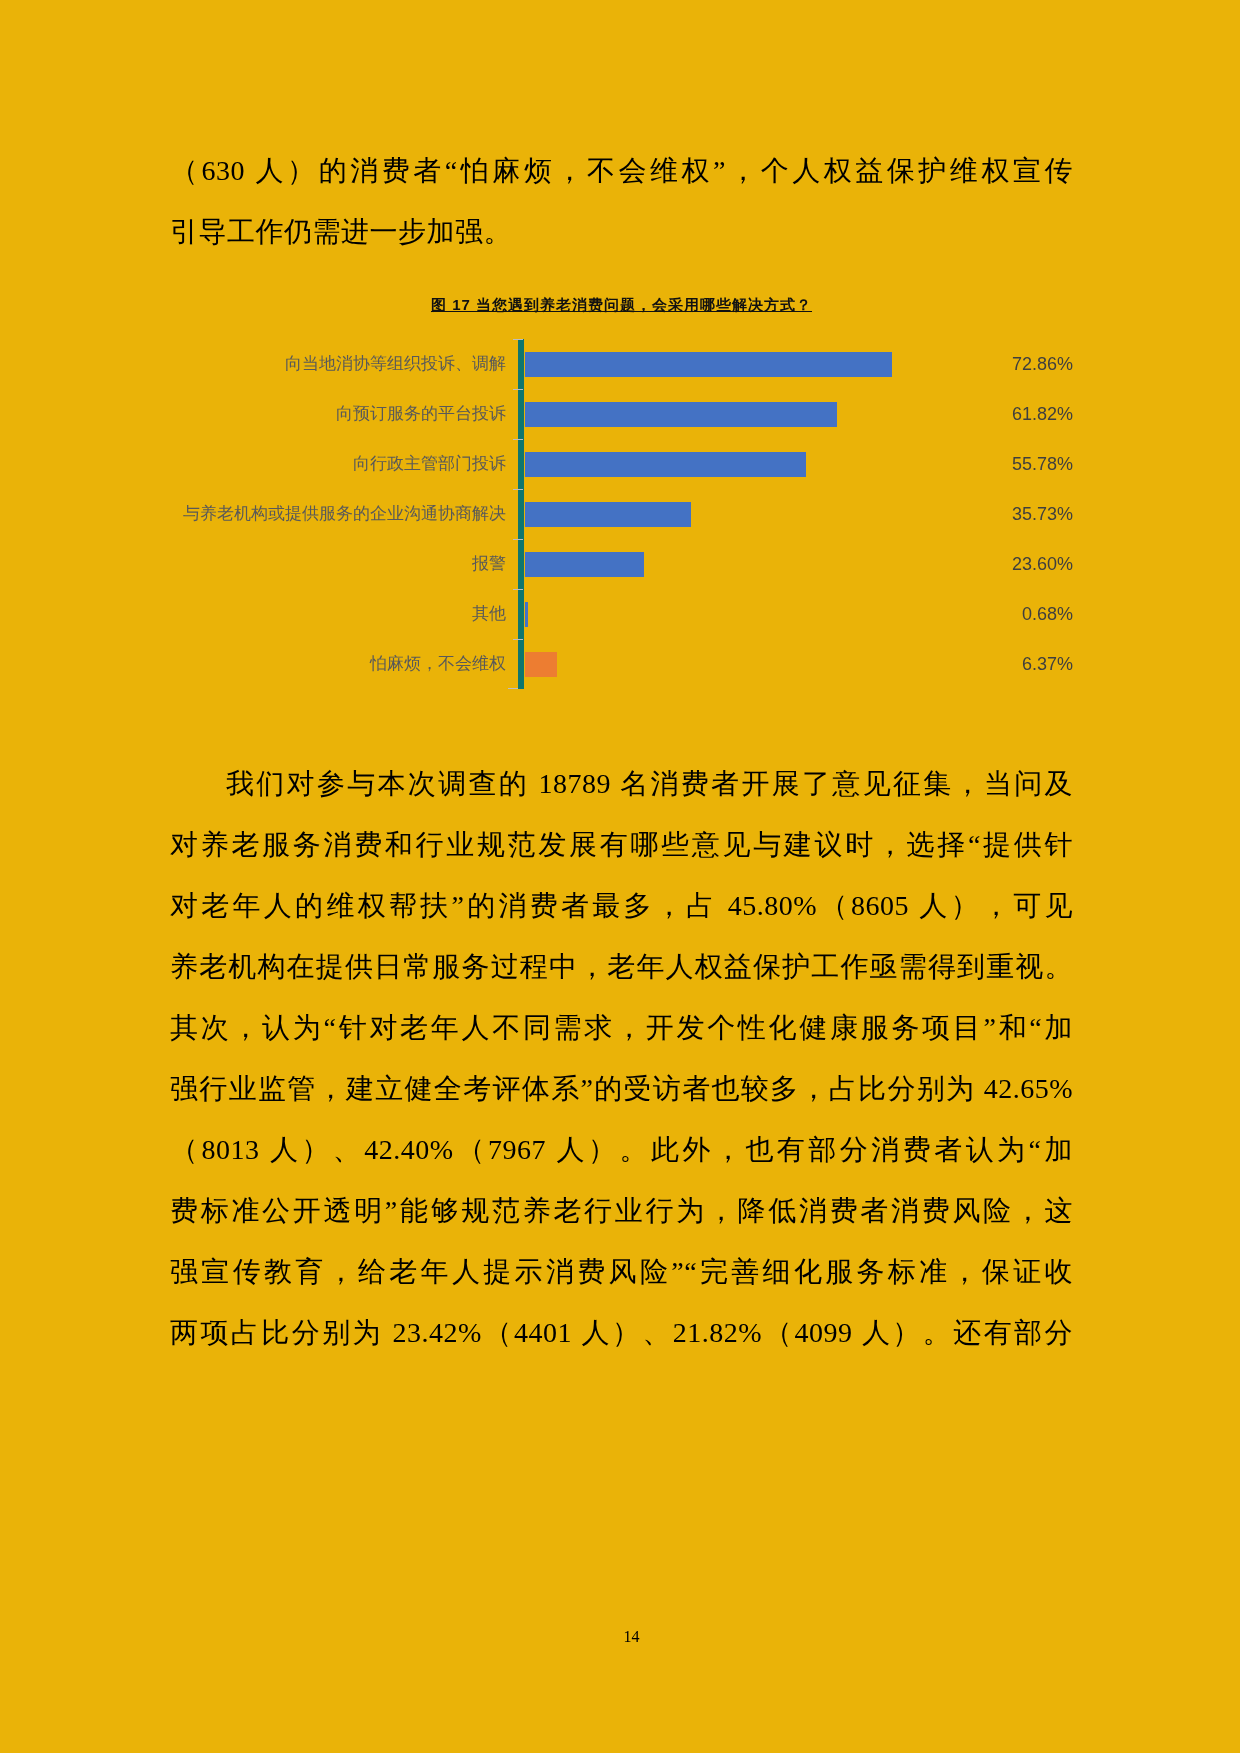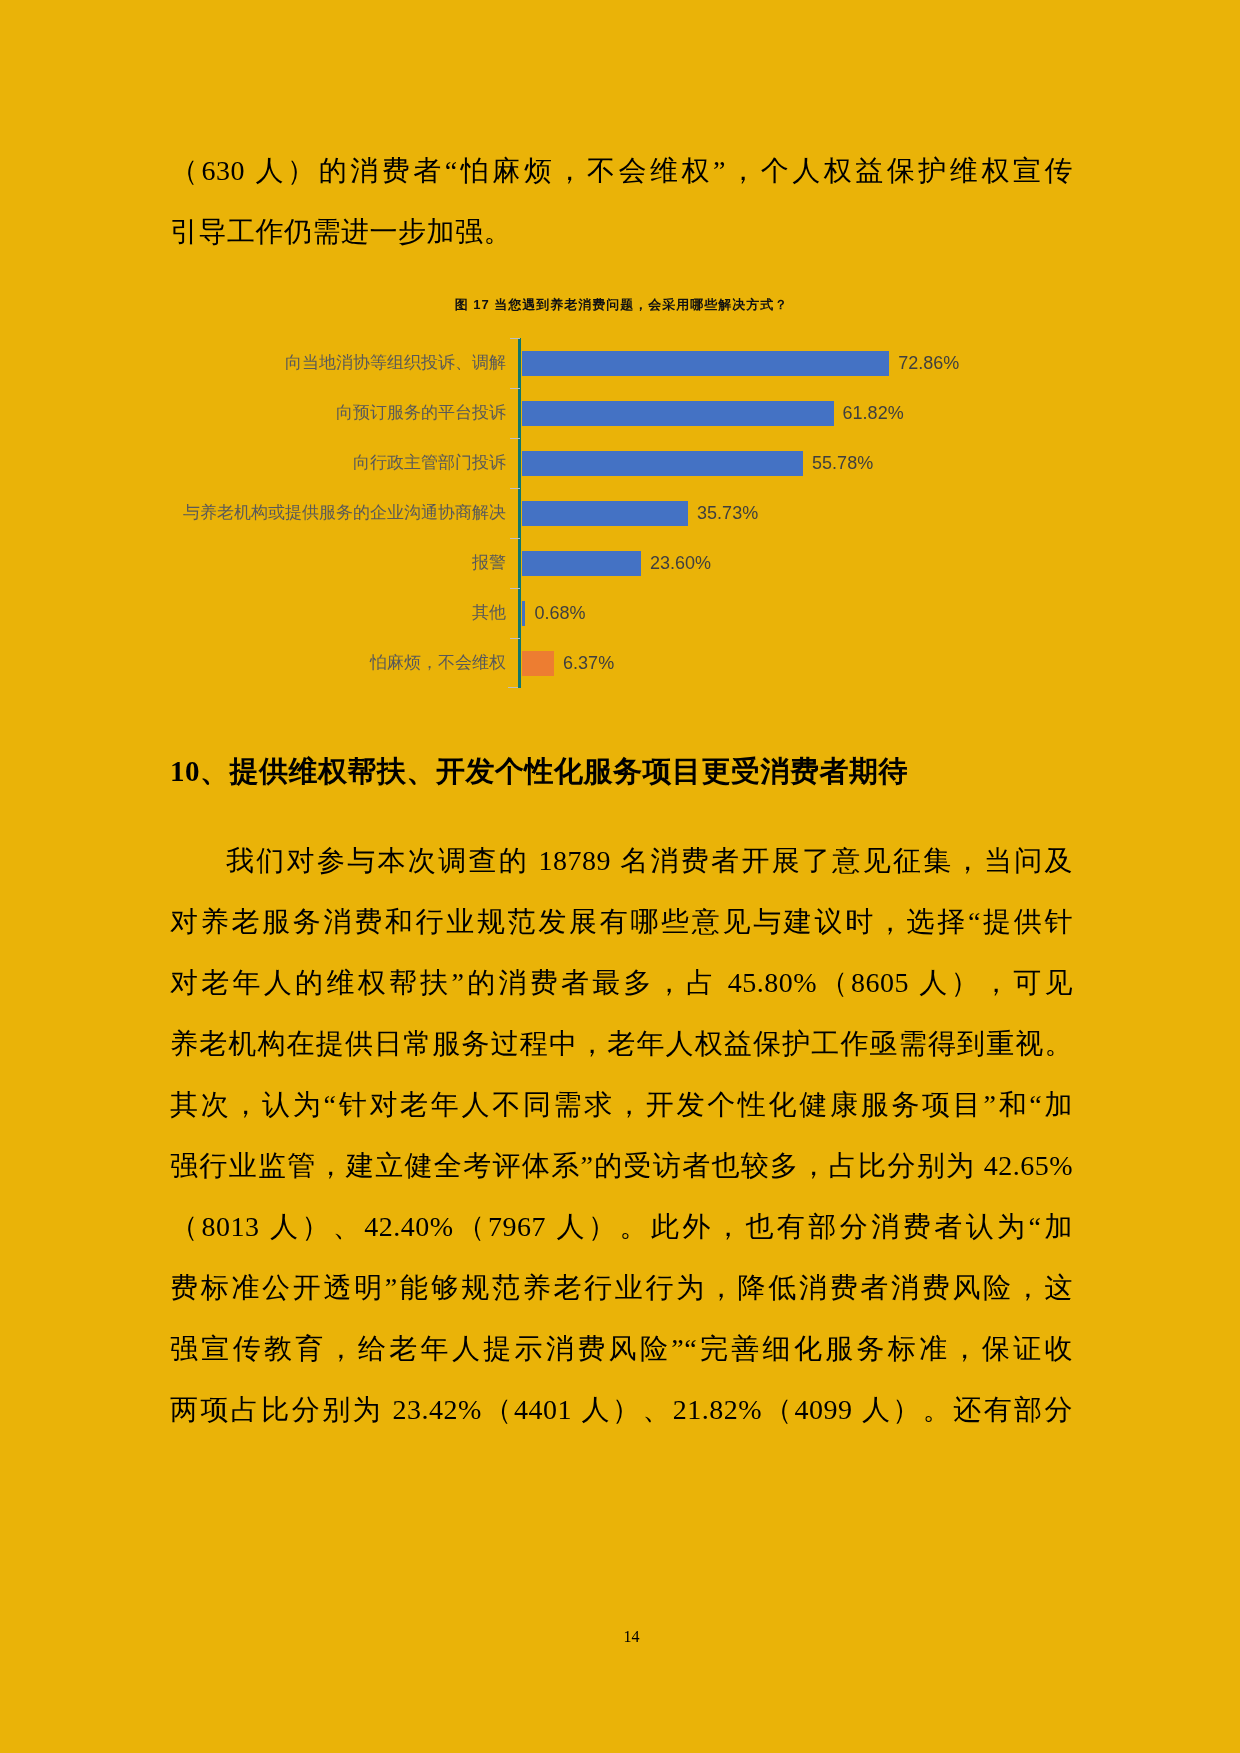--- a/index.html
+++ b/index.html
@@ -22,25 +22,26 @@
     letter-spacing:0.5px;
     white-space:normal;
   }
   .para-line.left{text-align:left;text-align-last:left;}
   .para-line.indent{text-indent:2em;}
   
   .chart-block{margin-top:34px;margin-bottom:64px;}
   .chart-title{
     font-family:"Liberation Sans","DejaVu Sans",sans-serif;
     font-weight:bold;
-    font-size:13px;
+    font-size:15px;
     color:#111;
     text-align:center;
     margin-bottom:24px;
     letter-spacing:1px;
+    text-decoration:underline;
   }
   .chart-rows{position:relative;}
   .chart-rows::after{
     content:"";position:absolute;left:338px;bottom:0;
     width:10px;height:1px;background:#BFBFBF;
   }
   .chart-row{display:flex;align-items:center;height:50px;}
   .cat-label{
     width:348px;
     box-sizing:border-box;
@@ -50,22 +51,23 @@
     font-size:17px;
     color:#595959;
     flex:0 0 auto;
     line-height:1.2;
   }
   .bar-area{
     position:relative;
     flex:1 1 auto;
     height:100%;
     display:flex;align-items:center;
-    border-left:3px solid #0f766e;
+    border-left:6px solid #0f766e;
     padding-left:1px;
+    justify-content:space-between;
   }
   .bar-area .tick{
     position:absolute;left:-11px;top:0;
     width:10px;height:1px;background:#BFBFBF;
   }
   .bar{height:25px;flex:0 0 auto;}
   .val-label{
     font-family:"Liberation Sans","DejaVu Sans",sans-serif;
     font-size:18px;
     color:#3f3f3f;
@@ -155,21 +157,20 @@
           <div class="cat-label">怕麻烦，不会维权</div>
           <div class="bar-area">
             <span class="tick"></span>
             <div class="bar" style="width: 32.1px; background: rgb(237, 125, 49);"></div>
             <span class="val-label">6.37%</span>
           </div>
         </div>
       </div>
   </div>
 
-  <h2 class="section-heading">10、提供维权帮扶、开发个性化服务项目更受消费者期待</h2>
 
   <div class="body">
       <div class="para-line indent">我们对参与本次调查的 18789 名消费者开展了意见征集，当问及</div>
       <div class="para-line">对养老服务消费和行业规范发展有哪些意见与建议时，选择“提供针</div>
       <div class="para-line">对老年人的维权帮扶”的消费者最多，占 45.80%（8605 人），可见</div>
       <div class="para-line">养老机构在提供日常服务过程中，老年人权益保护工作亟需得到重视。</div>
       <div class="para-line">其次，认为“针对老年人不同需求，开发个性化健康服务项目”和“加</div>
       <div class="para-line">强行业监管，建立健全考评体系”的受访者也较多，占比分别为 42.65%</div>
       <div class="para-line">（8013 人）、42.40%（7967 人）。此外，也有部分消费者认为“加</div>
       <div class="para-line">费标准公开透明”能够规范养老行业行为，降低消费者消费风险，这</div>

